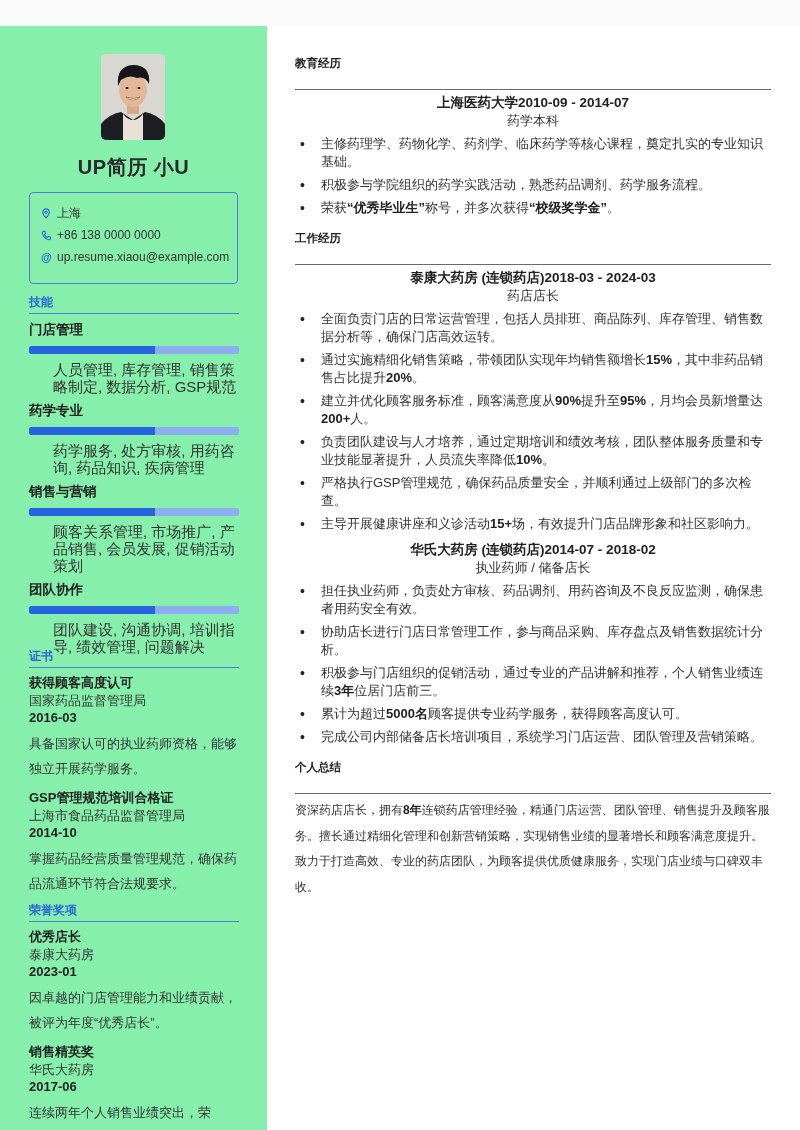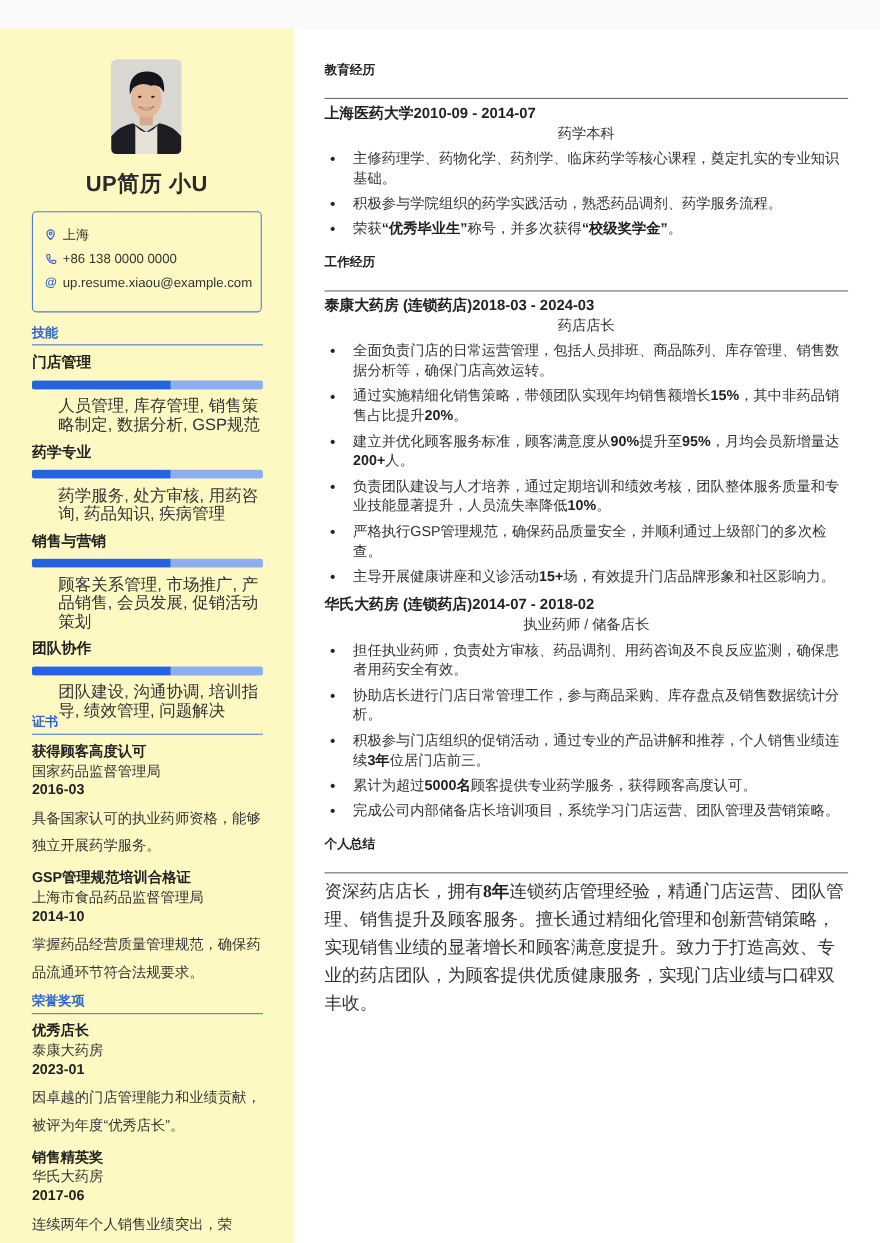--- a/index.html
+++ b/index.html
@@ -1,21 +1,21 @@
 <!DOCTYPE html>
 <html><head>
 <meta charset="utf-8">
 <style>
   * { box-sizing: border-box; margin: 0; padding: 0; }
   html, body { width: 800px; height: 1130px; overflow: hidden; background: #ffffff; }
   body { font-family: "Liberation Sans", "DejaVu Sans", sans-serif; color: #222; position: relative; }
 
   .topstrip { position: absolute; left: 0; top: 0; width: 800px; height: 26px; background: #fafafa; }
 
-  .sidebar { position: absolute; left: 0; top: 26px; width: 267px; height: 1104px; background: #fef9c3; overflow: hidden; }
+  .sidebar { position: absolute; left: 0; top: 26px; width: 267px; height: 1104px; background: #86efac; overflow: hidden; }
   .photo { position: absolute; left: 101px; top: 28px; width: 64px; height: 86px; border-radius: 5px; overflow: hidden; background: #d8d6d1; }
   .photo svg { display: block; }
   .name { position: absolute; left: 0; width: 267px; top: 128px; text-align: center; font-size: 20px; font-weight: bold; color: #2a2a2a; letter-spacing: 0.5px; }
 
   .contact { position: absolute; left: 29px; top: 166px; width: 209px; height: 92px; border: 1.5px solid #4d7fd8; border-radius: 4px; padding-top: 10px; padding-left: 11px; }
   .contact-row { display: flex; align-items: center; height: 21.5px; font-size: 12px; color: #333; }
   .contact-row .ic { width: 16px; color: #2f66d6; font-size: 11px; display: inline-flex; align-items: center; }
 
   .s-section { position: absolute; left: 29px; width: 210px; }
   .s-title { font-size: 12px; font-weight: bold; color: #2f66d6; padding-bottom: 2px; border-bottom: 1.5px solid #4d7fd8; }
@@ -27,29 +27,29 @@
   .skill-desc { margin-top: 7px; font-size: 15px; color: #333; line-height: 17px; margin-left: 24px; }
 
   .entry { margin-top: 6px; }
   .entry-title { font-size: 13px; font-weight: bold; color: #222; line-height: 17.5px; }
   .entry-org { font-size: 13px; color: #333; line-height: 17.5px; }
   .entry-date { font-size: 13px; font-weight: bold; color: #222; line-height: 18px; }
   .entry-desc { margin-top: 4px; font-size: 13px; color: #333; line-height: 25px; }
 
   .main { position: absolute; left: 295px; top: 26px; width: 476px; }
   .m-title { font-size: 11.5px; font-weight: bold; color: #222; padding-bottom: 18px; border-bottom: 1.5px solid #6a6a6a; }
-  .job-head { display: flex; justify-content: flex-start; align-items: baseline; margin-top: 4px; }
+  .job-head { display: flex; justify-content: center; align-items: baseline; margin-top: 4px; }
   .job-name { font-size: 13.5px; font-weight: bold; color: #222; line-height: 18px; }
   .job-date { font-size: 13.5px; font-weight: bold; color: #222; }
   .job-sub { display: flex; justify-content: center; font-size: 13px; color: #333; line-height: 18px; }
   ul.bul { list-style: none; margin-top: 5px; }
   ul.bul li { position: relative; padding-left: 26px; font-size: 13px; color: #333; line-height: 18px; margin-bottom: 5px; }
   ul.bul li::before { content: "•"; position: absolute; left: 5px; top: 0; font-size: 14px; color: #222; }
   ul.bul li b, .summary b { font-weight: bold; color: #222; }
-  .summary { margin-top: 4px; font-size: 16px; color: #333; line-height: 25.5px; font-family: Liberation Serif, serif; }
+  .summary { margin-top: 4px; font-size: 12px; color: #333; line-height: 25.5px; }
 </style>
 </head>
 <body>
 
 <div class="topstrip"></div>
 
 <aside class="sidebar">
   <div class="photo" title="头像">
     <svg width="64" height="86" viewBox="0 0 64 86">
       <rect width="64" height="86" fill="#d9d7d2"></rect>

